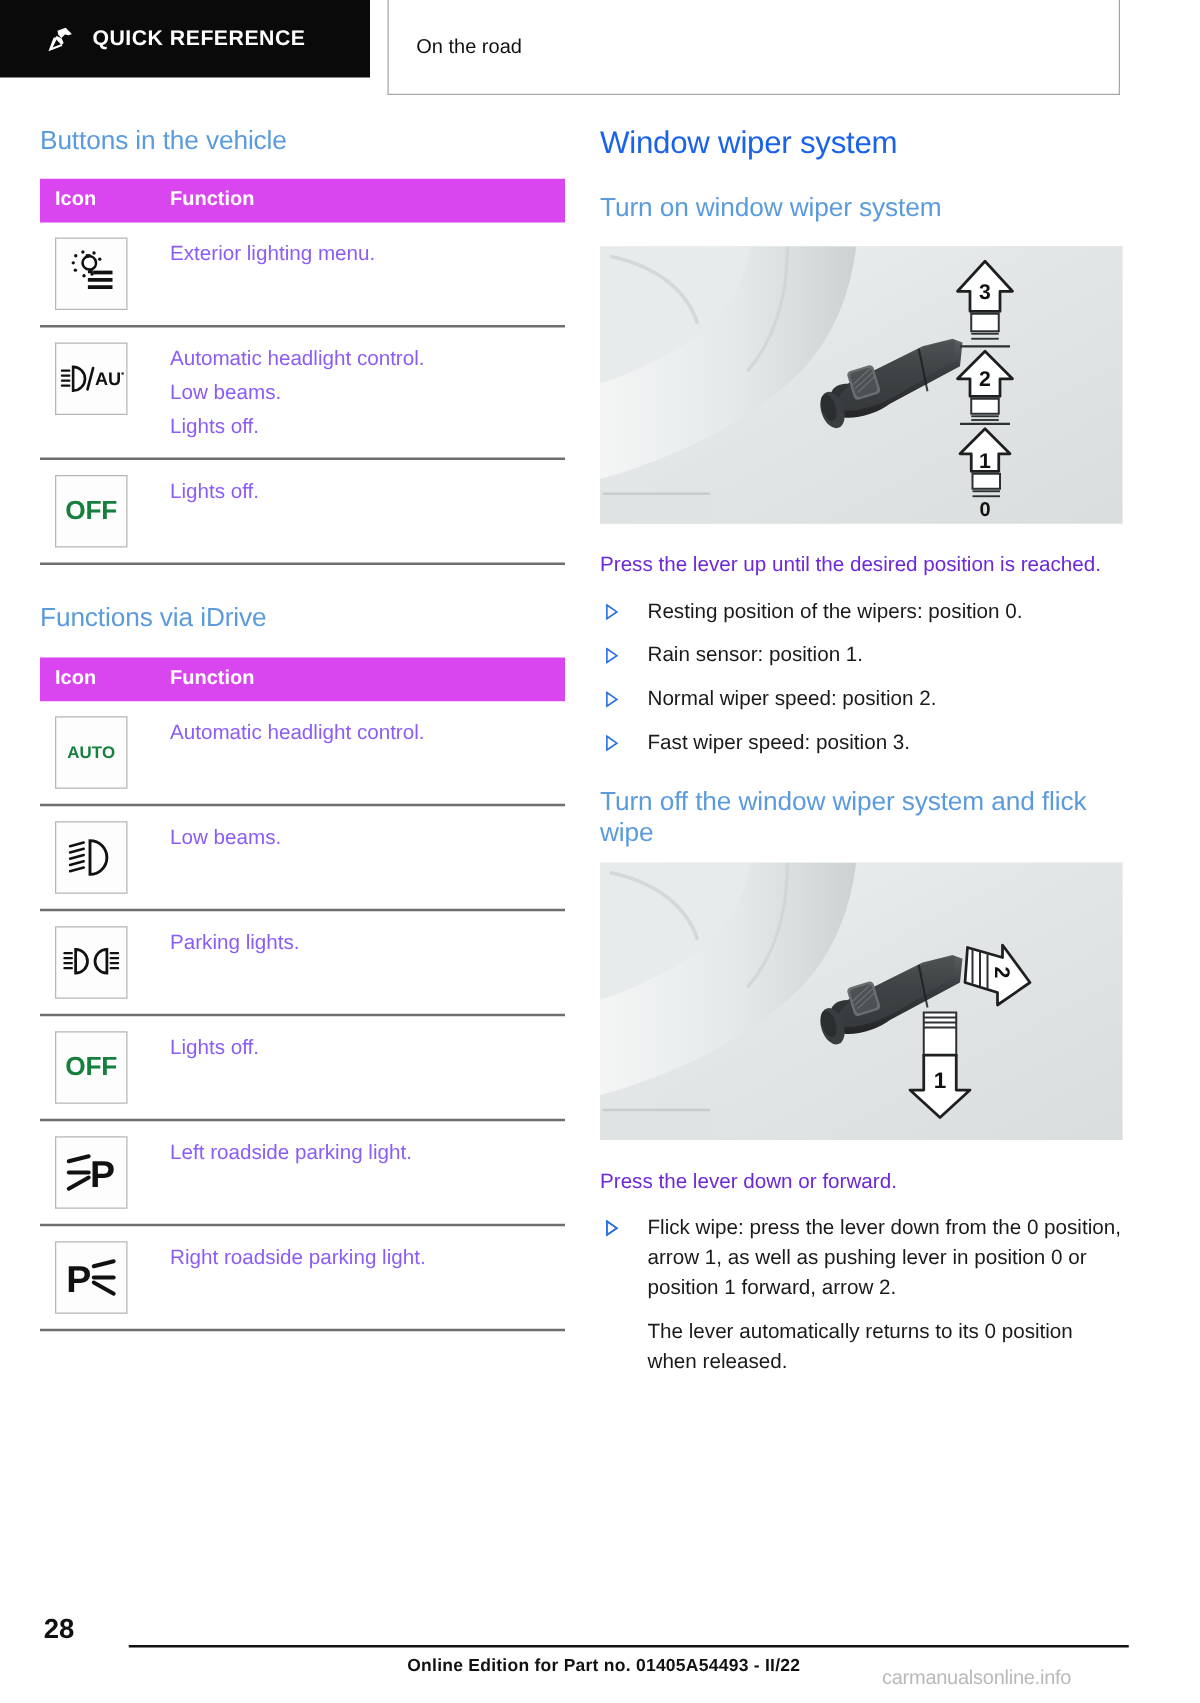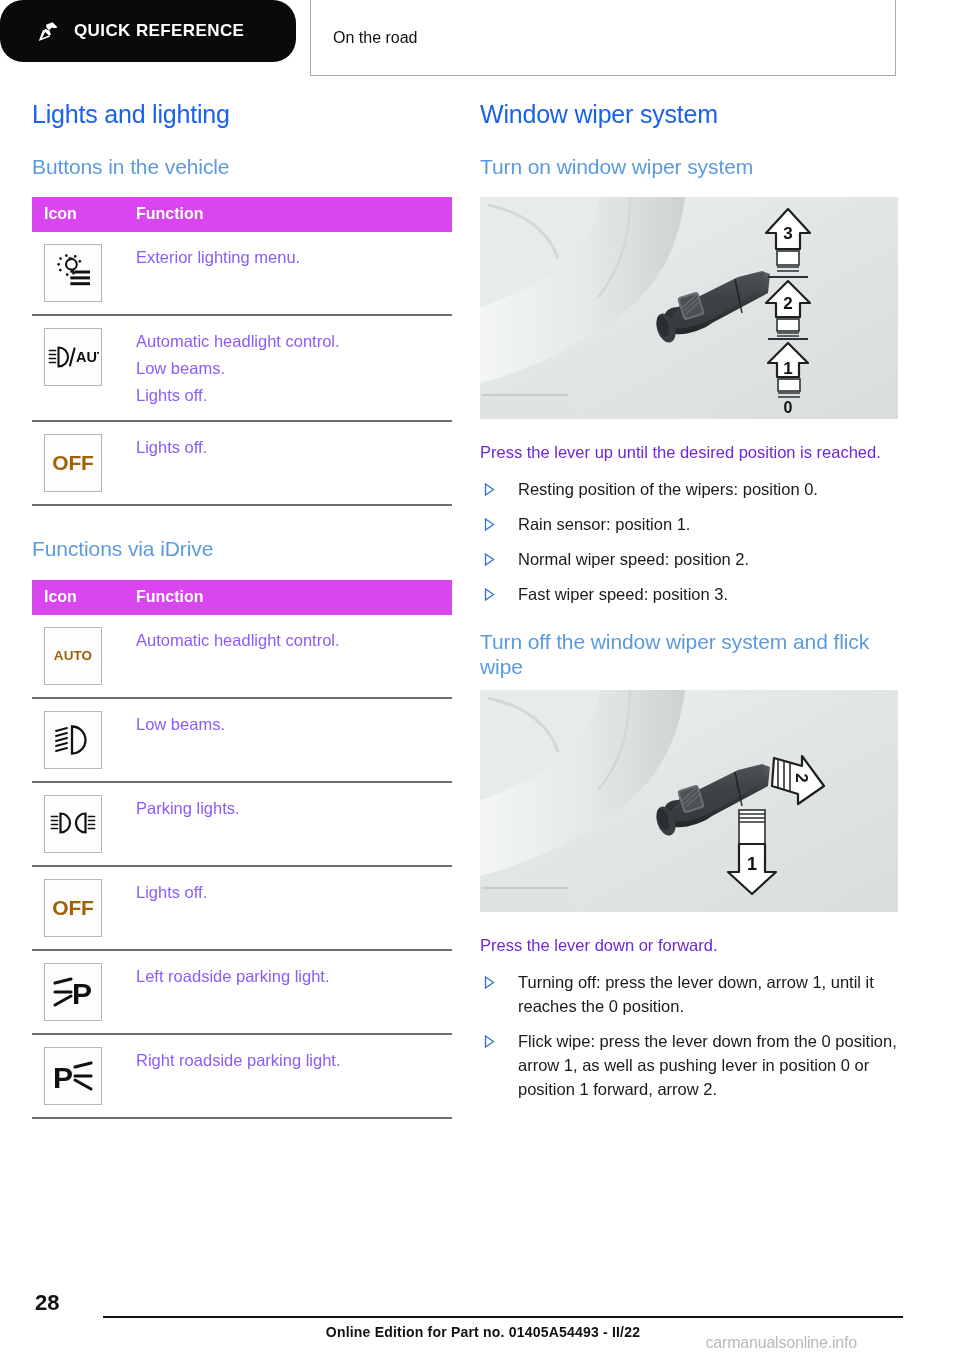--- a/index.html
+++ b/index.html
@@ -30,21 +30,20 @@
   .topbar-tab {
     position: absolute;
     top: 0; left: 0;
     width: 296px;
     height: 62px;
     background: #0a0a0a;
     display: flex;
     align-items: center;
     padding-left: 38px;
     gap: 14px;
-    border-radius: 23px;
   }
   .pin-icon {
     width: 22px; height: 22px;
     display: block;
     flex: none;
   }
   .topbar-tab-label {
     color: #ffffff;
     font-size: 17px;
     font-weight: bold;
@@ -135,21 +134,21 @@
     border: 1px solid #b6b6b6;
     background: #fdfdfd;
     display: flex;
     align-items: center;
     justify-content: center;
   }
   .iconbox svg { display: block; }
   .iconbox .txt {
     font-family: "Liberation Sans", sans-serif;
     font-weight: bold;
-    color: #a16207;
+    color: #15803d;
   }
   .txt-off  { font-size: 21px; letter-spacing: -0.2px; }
   .txt-auto { font-size: 13.5px; font-weight: normal; letter-spacing: 0.1px; }
 
   
   .figure {
     width: 418px;
     height: 222px;
     margin-bottom: 22px;
     position: relative;
@@ -238,21 +237,20 @@
       </svg>
       <span class="topbar-tab-label">QUICK REFERENCE</span>
     </div>
     <div class="topbar-crumb">
       <span class="topbar-crumb-label">On the road</span>
     </div>
   </div>
 
   <div class="col-left">
 
-    <h1 class="sec-title">Lights and lighting</h1>
 
     <h2 class="sub-title">Buttons in the vehicle</h2>
 
     <table class="itable">
       <thead>
         <tr>
           <th class="c-icon">Icon</th>
           <th class="c-fn">Function</th>
         </tr>
       </thead>
@@ -605,27 +603,27 @@
       </svg>
     </div>
 
     <p class="body">Press the lever down or forward.</p>
 
     <ul class="bullets">
       <li>
         <svg class="tri" viewBox="0 0 11 13">
             <path d="M1.5 1 L9.5 6.5 L1.5 12 Z" fill="none" stroke="#2b6fe0" stroke-width="1.3"></path>
           </svg>
-        <span>Turning off: press the lever down, arrow 1, until it reaches the 0 position.</span>
       </li>
       <li>
         <svg class="tri" viewBox="0 0 11 13">
             <path d="M1.5 1 L9.5 6.5 L1.5 12 Z" fill="none" stroke="#2b6fe0" stroke-width="1.3"></path>
           </svg>
         <span>Flick wipe: press the lever down from the 0 position, arrow 1, as well as pushing lever in position 0 or position 1 forward, arrow 2.</span>
+        <span class="follow">The lever automatically returns to its 0 position when released.</span>
       </li>
     </ul>
   </div>
 
   <div class="footer">
     <div class="pagenum">28</div>
     <div class="footrule"></div>
     <div class="footnote">Online Edition for Part no. 01405A54493 - II/22</div>
     <div class="watermark">carmanualsonline.info</div>
   </div>

